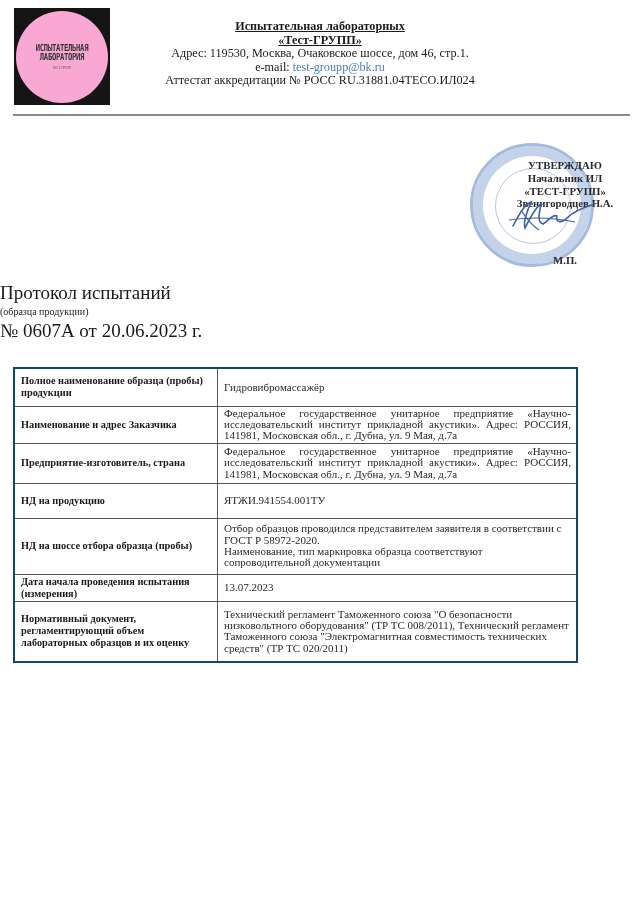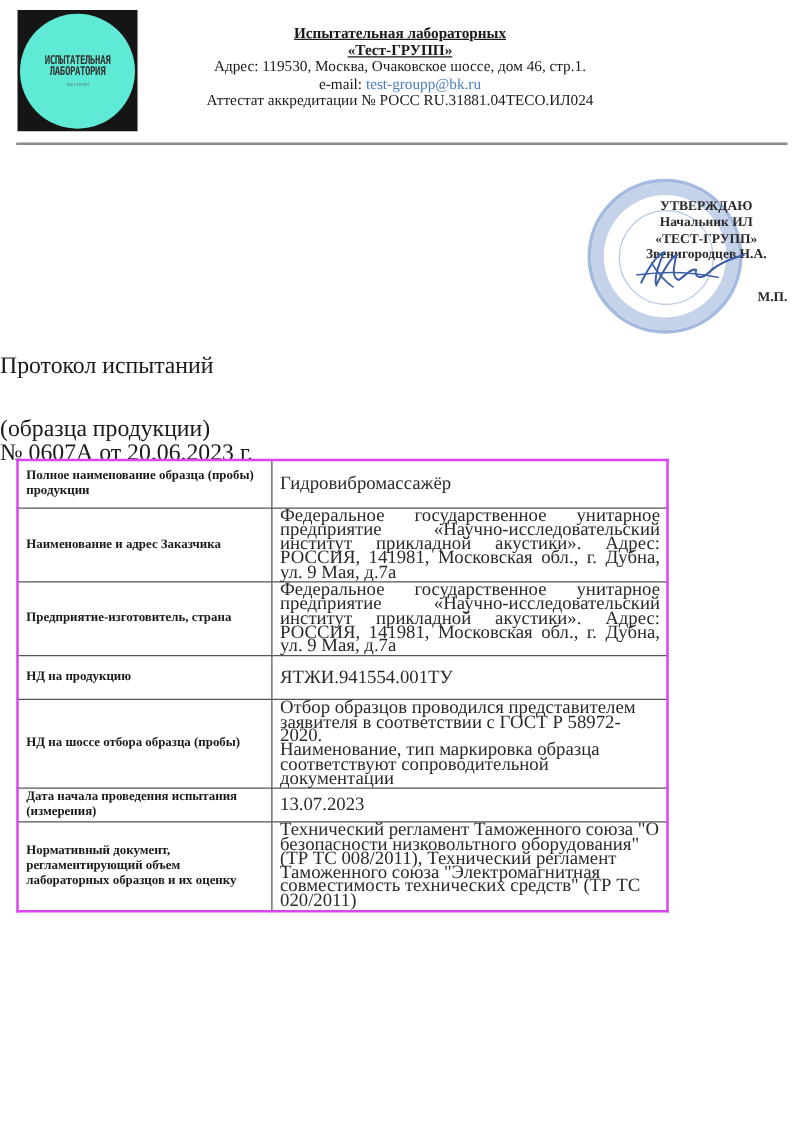--- a/index.html
+++ b/index.html
@@ -5,21 +5,21 @@
   html, body { margin: 0; padding: 0; }
   body {
     width: 635px; height: 900px; background: #ffffff; position: relative; overflow: hidden;
     font-family: "Liberation Serif", "DejaVu Serif", serif; color: #1a1a1a;
   }
   .logo {
     position: absolute; left: 14px; top: 8px; width: 96px; height: 97px;
     background: #151515; display: flex; align-items: center; justify-content: center;
   }
   .logo-circle {
-    width: 92px; height: 92px; border-radius: 50%; background: #5eead4;
+    width: 92px; height: 92px; border-radius: 50%; background: #f9a8d4;
     display: flex; flex-direction: column; align-items: center; justify-content: center;
   }
   .logo-line {
     font-family: "DejaVu Sans Mono", monospace; font-size: 7.2px; letter-spacing: -0.3px;
     color: #333; line-height: 9px; font-weight: bold; transform: scaleY(1.35);
   }
   .logo-small { font-size: 3px; color: #555; margin-top: 5px; font-family: "Liberation Sans", sans-serif; }
   .header-text {
     position: absolute; left: 120px; top: 20px; width: 400px; text-align: center;
     font-size: 12.2px; line-height: 13.6px;
@@ -35,40 +35,40 @@
     box-shadow: inset 0 0 0 9px rgba(255,255,255,0), inset 0 0 0 10px rgba(90,130,195,0.35);
   }
   .stamp-inner {
     position: absolute; left: 22px; top: 22px; width: 74px; height: 74px; border-radius: 50%;
     border: 1.5px solid rgba(90,130,195,0.45);
   }
   .approve {
     position: absolute; left: 500px; top: 159px; width: 130px; text-align: center;
     font-weight: bold; font-size: 10.8px; line-height: 12.8px; color: #2b2b2b;
   }
-  .approve .mp { margin-top: 22px; text-align: right; }
+  .approve .mp { margin-top: 44px; }
   .signature {
     position: absolute; left: 505px; top: 196px; width: 95px; height: 40px;
   }
   .title-block {
     position: absolute; left: 0; top: 282px; width: 542px; text-align: left;
   }
   .title-main { font-size: 19px; line-height: 22px; }
-  .title-sub { font-size: 19px; line-height: 15px; margin-top: 32px; }
+  .title-sub { font-size: 10px; line-height: 15px; }
   .title-num { font-size: 19px; line-height: 24px; }
   table.info {
-    position: absolute; left: 13px; top: 367px; width: 522px;
+    position: absolute; left: 13px; top: 367px; width: 565px;
     border-collapse: collapse; table-layout: fixed;
-    border: 2px solid #d946ef;
+    border: 2px solid #0c4a6e;
   }
   table.info td {
     border: 1.5px solid #555; vertical-align: middle; padding: 1px 5px 1px 6px;
   }
   td.lbl { width: 191px; font-weight: bold; font-size: 10.3px; line-height: 12px; }
-  td.val { font-size: 15px; line-height: 11.3px; color: #2a2a2a; }
+  td.val { font-size: 11px; line-height: 11.3px; color: #2a2a2a; }
   td.justify { text-align: justify; text-align-last: left; }
 </style>
 </head>
 <body>
 
 <div class="logo">
   <div class="logo-circle">
     <div class="logo-line">ИСПЫТАТЕЛЬНАЯ</div>
     <div class="logo-line">ЛАБОРАТОРИЯ</div>
     <div class="logo-small">ТЕСТ-ГРУПП</div>

